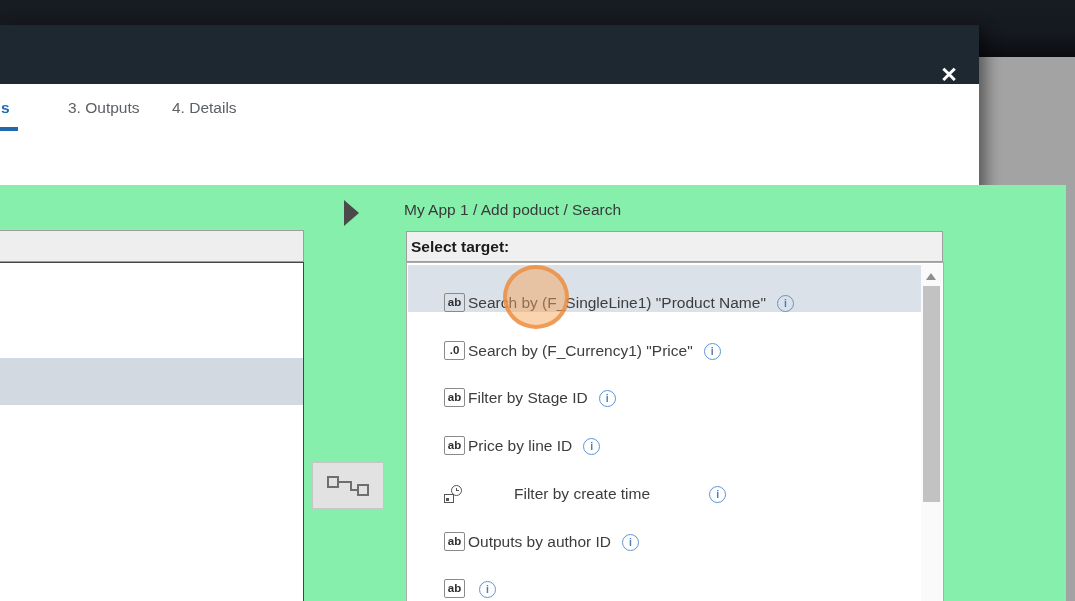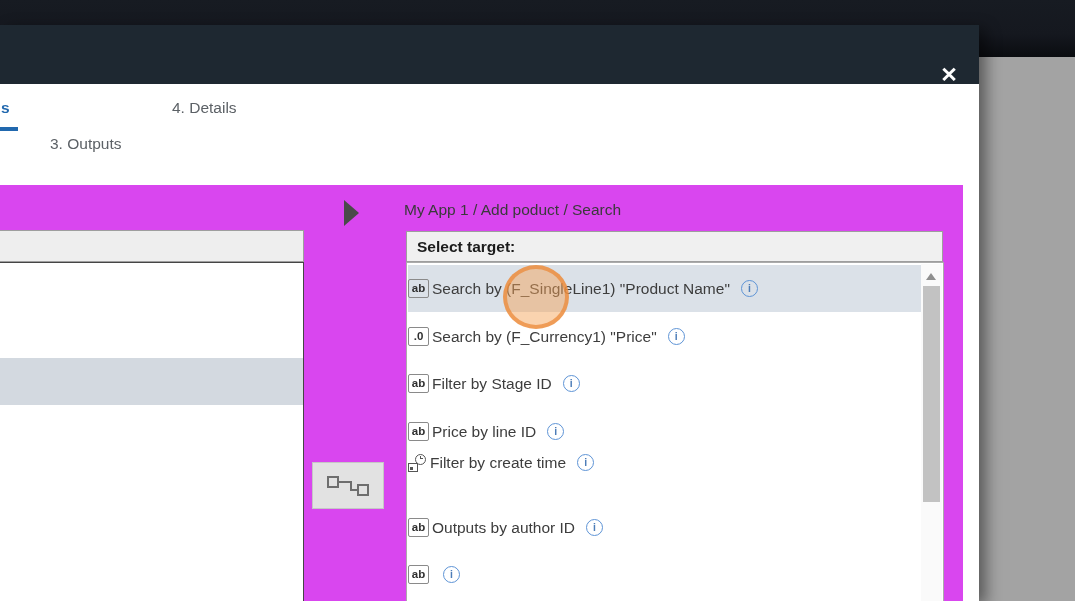--- a/index.html
+++ b/index.html
@@ -10,44 +10,44 @@
   .backdrop{position:absolute;left:0;top:57px;width:1075px;height:544px;background:#a3a3a3;}
   .modal{position:absolute;left:0;top:25px;width:979px;height:576px;background:#ffffff;
          box-shadow:7px 4px 14px rgba(0,0,0,0.45);}
   .modal-header{position:absolute;left:0;top:0;width:979px;height:59px;background:#1e2831;}
   .close-btn{position:absolute;left:934px;top:36px;width:30px;height:28px;color:#ffffff;
              font-size:21px;line-height:28px;text-align:center;cursor:pointer;font-weight:bold;}
   .tabs{position:absolute;left:0;top:74px;width:500px;height:26px;}
   .tab{position:absolute;top:0;font-size:15.5px;color:#5c6166;white-space:nowrap;cursor:pointer;}
   .tab.active{color:#2168ae;font-weight:bold;}
   .tab:nth-child(1){left:1px;}
-  .tab:nth-child(2){left:50px;margin-top:36px;}
+  .tab:nth-child(2){left:68px;}
   .tab:nth-child(3){left:172px;}
   .tab-underline{position:absolute;left:0;top:102px;width:18px;height:4px;background:#2168ae;}
-  .content{position:absolute;left:0;top:160px;width:963px;height:416px;background:#d946ef;overflow:hidden;text-decoration:underline;}
+  .content{position:absolute;left:0;top:160px;width:1066px;height:416px;background:#86efac;overflow:hidden;text-decoration:underline;}
   
   .left-header{position:absolute;left:-2px;top:45px;width:306px;height:32px;background:#eeeeee;
                border:1px solid #9e9e9e;box-sizing:border-box;}
   .left-panel{position:absolute;left:-2px;top:77px;width:306px;height:348px;background:#ffffff;
               border:1px solid #454545;box-sizing:border-box;}
   .left-selected-row{position:absolute;left:0;top:95px;width:304px;height:47px;background:#d3d9e0;}
   .expand-arrow{position:absolute;left:344px;top:15px;width:0;height:0;
                 border-top:13px solid transparent;border-bottom:13px solid transparent;
                 border-left:15px solid #4a4a4a;}
   .breadcrumb{position:absolute;left:404px;top:16px;font-size:15.5px;color:#3a3a3a;white-space:nowrap;}
   .connector-btn{position:absolute;left:312px;top:277px;width:72px;height:47px;background:#e2e2e2;
                  border:1px solid #c6c6c6;box-sizing:border-box;display:flex;align-items:center;
                  justify-content:center;cursor:pointer;}
   .st-header{position:absolute;left:406px;top:46px;width:537px;height:31px;background:#f0f0f0;
              border:1px solid #9e9e9e;box-sizing:border-box;font-size:15.5px;font-weight:bold;
-             color:#1b1b1b;line-height:29px;padding-left:10px;}
+             color:#1b1b1b;line-height:29px;padding-left:4px;}
   .target-list{position:absolute;left:406px;top:77px;width:538px;height:346px;background:#ffffff;
                border:1px solid #ababab;box-sizing:border-box;overflow:hidden;}
-  .t-row{position:absolute;left:1px;width:514px;height:47px;display:flex;align-items:center;
-         box-sizing:border-box;cursor:pointer;background:transparent;}
+  .t-row{position:absolute;left:1px;width:514px;height:47px;display:flex;align-items:flex-end;
+         padding-left:36px;box-sizing:border-box;cursor:pointer;background:transparent;}
   .t-row.selected{background:#dbe1e8;}
   .t-row .label{font-size:15.5px;color:#3d3d3d;white-space:nowrap;}
   .icon-box{display:inline-flex;align-items:center;justify-content:center;width:19px;height:17px;
             border:1px solid #8a8a8a;border-radius:2px;font-size:11.5px;font-weight:bold;color:#2f2f2f;
             margin-right:3px;flex:none;line-height:1;}
   .icon-datetime{position:relative;width:19px;height:18px;margin-right:3px;flex:none;display:inline-block;}
   .dt-cal{position:absolute;left:0;bottom:0;width:10px;height:9px;border:1.5px solid #555;
           box-sizing:border-box;background:#fff;}
   .dt-cal::after{content:"";position:absolute;left:1px;bottom:1px;width:3px;height:3px;background:#555;}
   .dt-clock{position:absolute;right:1px;top:0;width:11px;height:11px;border:1.5px solid #555;
@@ -110,21 +110,21 @@
       <div class="target-list">
           <div class="t-row" style="top: 288px;">
             <span class="icon-box">ab</span>
             <span class="info-badge">i</span>
           </div>
           <div class="t-row" style="top: 241px;">
             <span class="icon-box">ab</span>
             <span class="label">Outputs by author ID</span>
             <span class="info-badge">i</span>
           </div>
-          <div class="t-row" style="top: 176px;">
+          <div class="t-row" style="top: 193px; gap: 48px;">
             <span class="icon-datetime">
               <span class="dt-cal"></span>
               <span class="dt-clock"></span>
             </span>
             <span class="label">Filter by create time</span>
             <span class="info-badge">i</span>
           </div>
           <div class="t-row" style="top: 145px;">
             <span class="icon-box">ab</span>
             <span class="label">Price by line ID</span>

